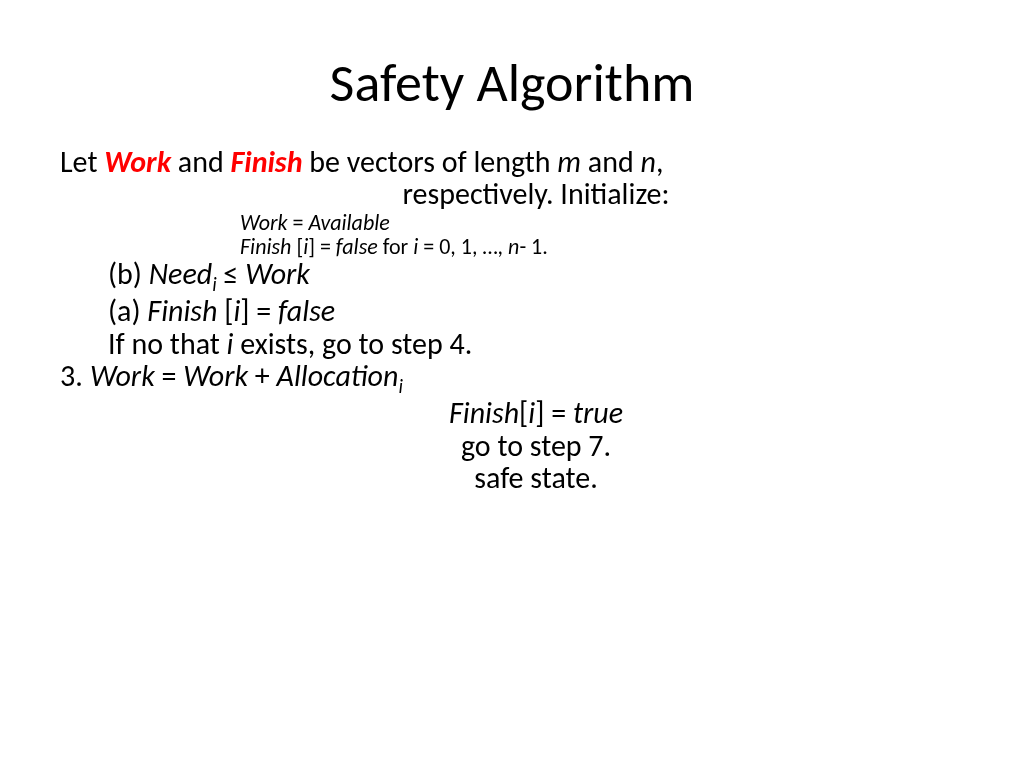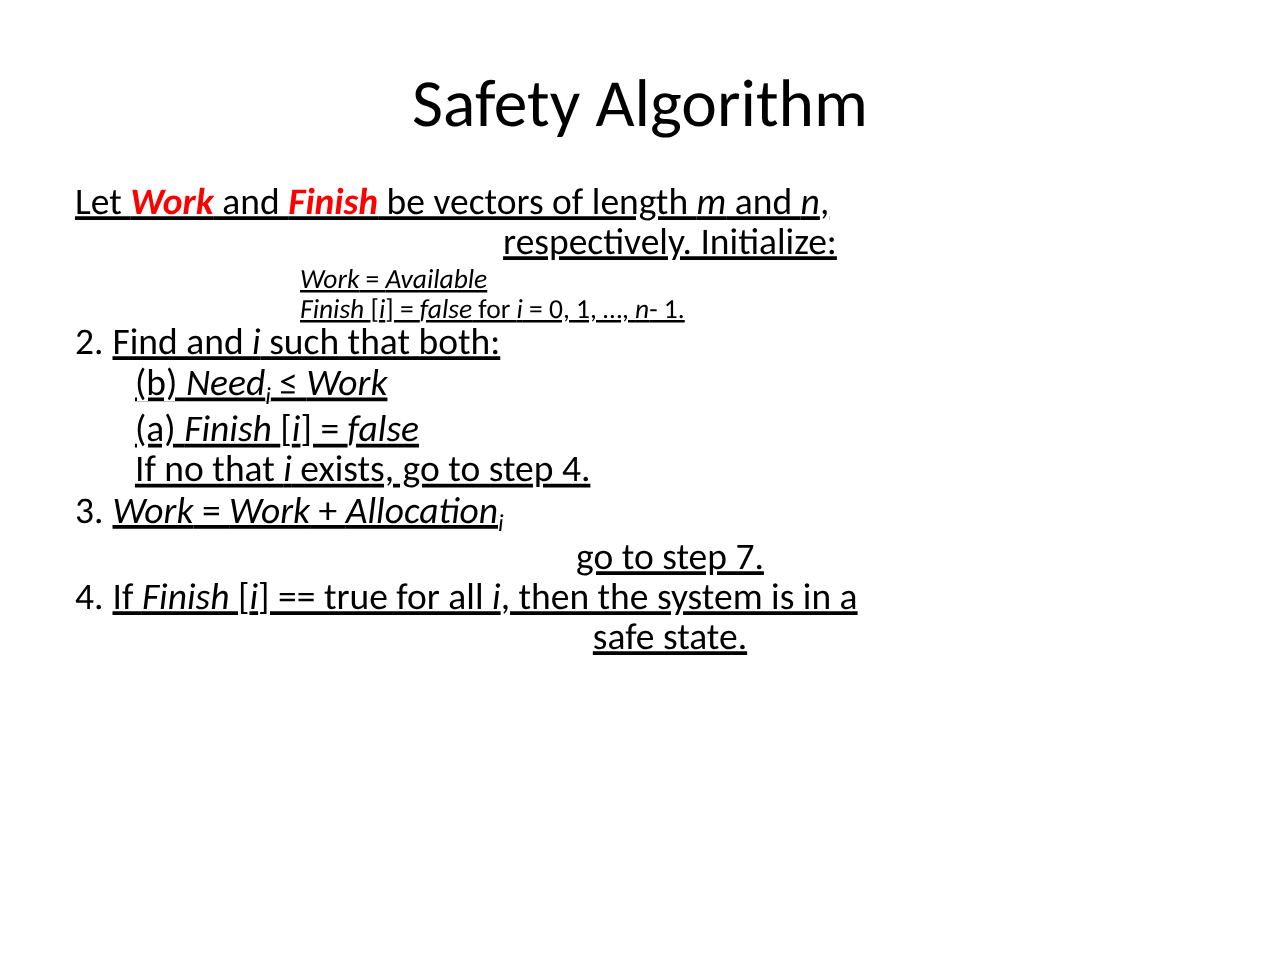--- a/index.html
+++ b/index.html
@@ -20,21 +20,20 @@
   }
   .title {
     text-align: center;
     font-size: 54px;
     font-weight: 400;
     margin: 20px 0 30px 0;
   }
   .body {
     font-size: 30px;
     line-height: 1.08;
-    text-decoration: underline;
   }
   .body p {
     margin: 0;
   }
   .red-bold {
     color: #ff0000;
     font-weight: 700;
     font-style: italic;
   }
   .ital { font-style: italic; }
@@ -64,37 +63,34 @@
       <span>Let </span><span class="red-bold">Work</span><span> and </span><span class="red-bold">Finish</span><span> be vectors of length </span><span class="ital">m</span><span> and </span><span class="ital">n</span><span>,</span>
     </p>
     <p class="indent1">respectively.  Initialize:</p>
     <p class="indent-init">
       <span class="ital">Work</span><span> = </span><span class="ital">Available</span>
     </p>
     <p class="indent-init">
       <span class="ital">Finish </span><span>[</span><span class="ital">i</span><span>] = </span><span class="ital">false</span><span> for </span><span class="ital">i</span><span> = 0, 1, …, </span><span class="ital">n</span><span>- 1.</span>
     </p>
 
-    <p>
-      <span class="num">2.</span><span>Find and </span><span class="ital">i</span><span> such that both:</span>
-    </p>
     <p class="indent2">
       <span>(b) </span><span class="ital">Need</span><span class="sub">i</span><span> ≤ </span><span class="ital">Work</span>
     </p>
     <p class="indent2">
       <span>(a) </span><span class="ital">Finish </span><span>[</span><span class="ital">i</span><span>] = </span><span class="ital">false</span>
     </p>
     <p class="indent2">
       <span>If no that </span><span class="ital">i</span><span> exists, go to step 4.</span>
     </p>
 
     <p>
       <span class="num">3.</span><span class="ital">Work</span><span> = </span><span class="ital">Work</span><span> + </span><span class="ital">Allocation</span><span class="sub">i</span>
     </p>
+    <p class="indent1">
+      <span class="ital">Finish</span><span>[</span><span class="ital">i</span><span>] = </span><span class="ital">true</span>
+    </p>
     <p class="indent1">go to step 7.</p>
 
-    <p>
-      <span class="num">4.</span><span>If </span><span class="ital">Finish </span><span>[</span><span class="ital">i</span><span>] == true for all </span><span class="ital">i</span><span>, then the system is in a</span>
-    </p>
     <p class="indent1">safe state.</p>
 
   </div>
 </div>
 
 </body></html>

